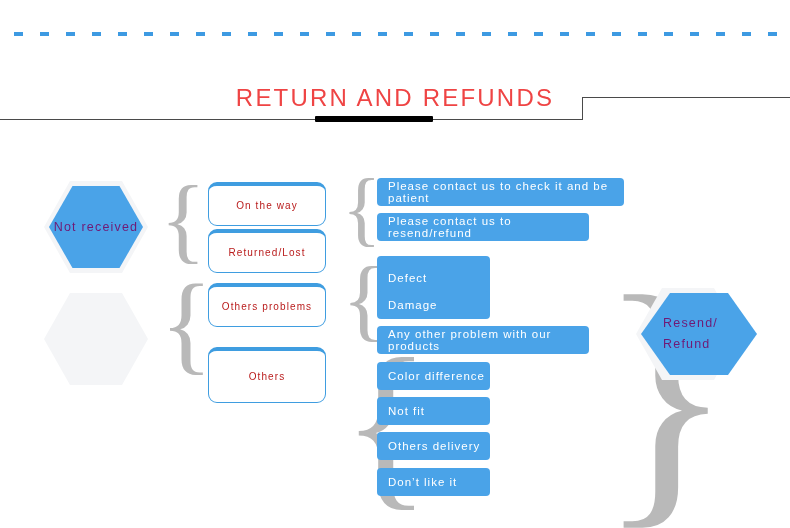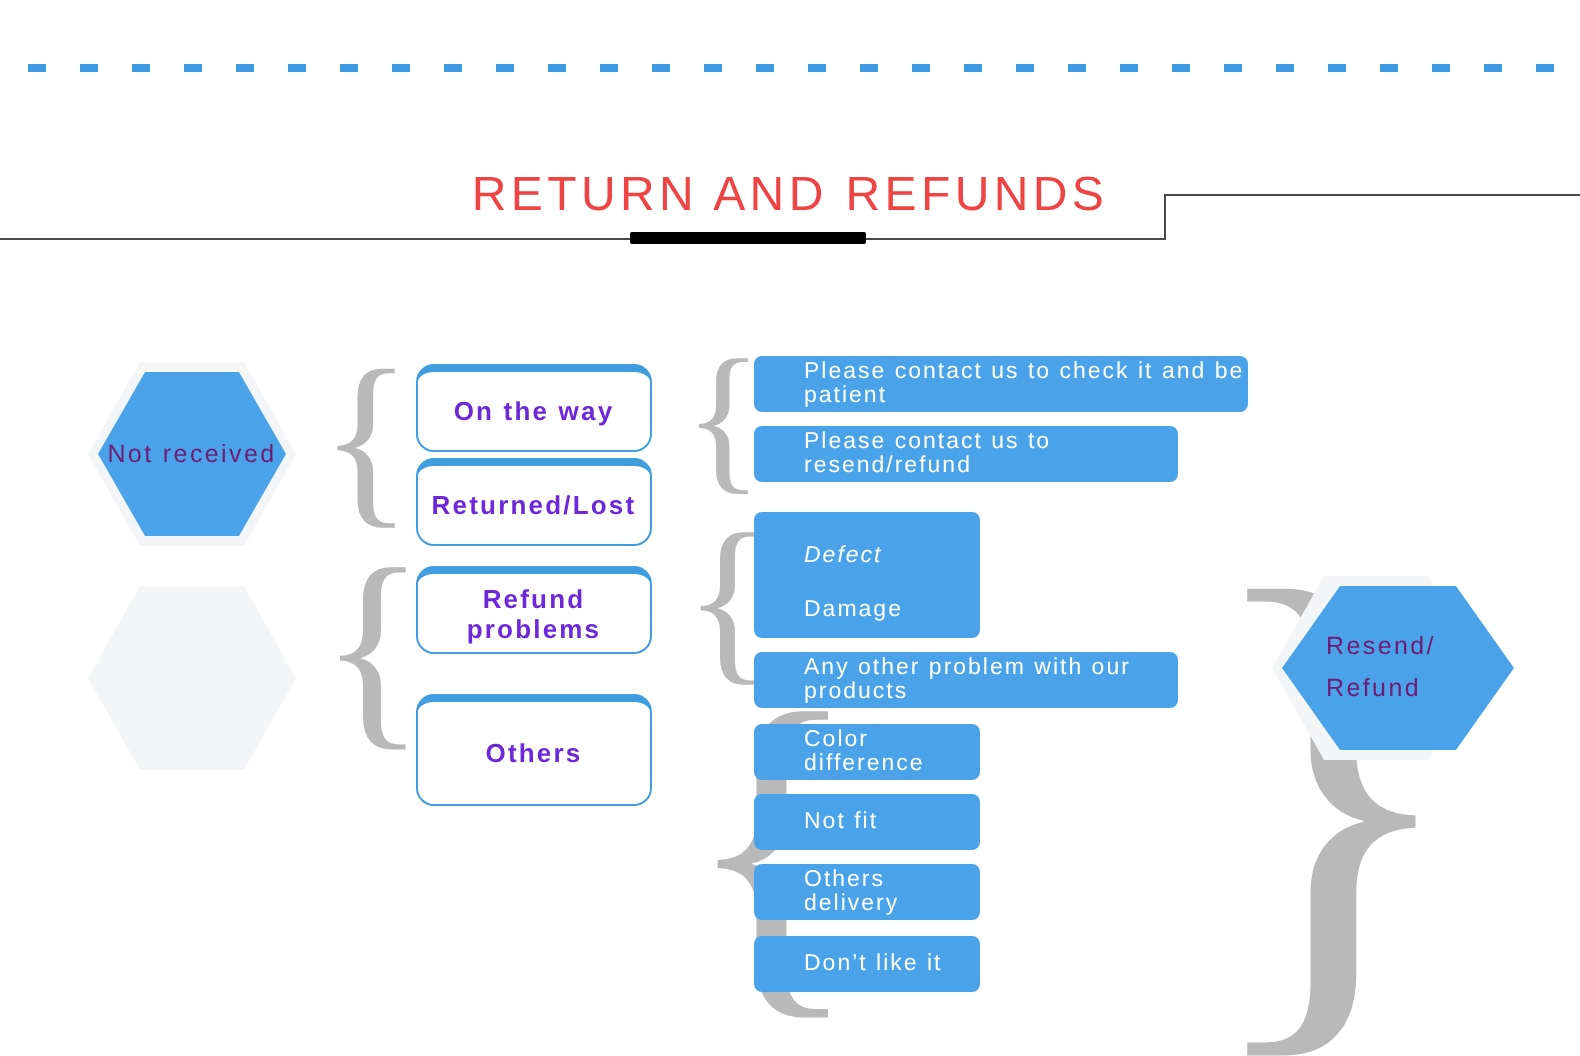--- a/index.html
+++ b/index.html
@@ -100,42 +100,41 @@
     clip-path: polygon(25% 0%, 75% 0%, 100% 50%, 75% 100%, 25% 100%, 0% 50%);
   }
 
   
   .obox {
     position: absolute;
     background: #ffffff;
     border: 1.6px solid #3f9de0;
     border-top: 4px solid #3f9de0;
     border-radius: 9px;
-    color: #6d28d9;
-    font-size: 13px;
+    color: #b91c1c;
+    font-size: 10px;
     letter-spacing: 1.1px;
     display: flex;
     align-items: center;
     justify-content: center;
     text-align: center;
     box-sizing: border-box;
-    font-weight: bold;
   }
 
   
   .fbox {
     position: absolute;
     background: #4aa3e8;
     border-radius: 4px;
     color: #ffffff;
     font-size: 11.5px;
     letter-spacing: 1.0px;
     display: flex;
     align-items: center;
-    padding-left: 25px;
+    padding-left: 11px;
     box-sizing: border-box;
   }
 
   
   .brace {
     position: absolute;
     color: #b9b9b9;
     font-family: "Liberation Serif", serif;
     font-weight: 300;
     line-height: 1;
@@ -167,38 +166,38 @@
   <div class="brace" style="left:160px; top:171px; font-size:96px;">{</div>
   <div class="brace" style="left:160px; top:268px; font-size:110px;">{</div>
 
   <div class="obox" style="left:208px; top:182px; width:118px; height:44px;">
     <span>On  the  way</span>
   </div>
   <div class="obox" style="left:208px; top:229px; width:118px; height:44px;">
     <span>Returned/Lost</span>
   </div>
   <div class="obox" style="left:208px; top:283px; width:118px; height:44px;">
-    <span>Refund  problems</span>
+    <span>Others  problems</span>
   </div>
   <div class="obox" style="left:208px; top:347px; width:118px; height:56px;">
     <span>Others</span>
   </div>
 
   <div class="brace" style="left:342px; top:168px; font-size:82px;">{</div>
   <div class="brace" style="left:342px; top:253px; font-size:92px;">{</div>
   <div class="brace" style="left:342px; top:330px; font-size:185px;">{</div>
 
   <div class="fbox" style="left:377px; top:178px; width:247px; height:28px;">
     <span>Please  contact  us  to  check  it  and  be  patient</span>
   </div>
   <div class="fbox" style="left:377px; top:213px; width:212px; height:28px;">
     <span>Please  contact  us  to  resend/refund</span>
   </div>
 
-  <div class="fbox" style="left:377px; top:256px; width:113px; height:43px;font-style:italic;">
+  <div class="fbox" style="left:377px; top:256px; width:113px; height:43px;">
     <span>Defect</span>
   </div>
   <div class="fbox" style="left:377px; top:291px; width:113px; height:28px;">
     <span>Damage</span>
   </div>
 
   <div class="fbox" style="left:377px; top:326px; width:212px; height:28px;">
     <span>Any  other  problem  with  our  products</span>
   </div>
   <div class="fbox" style="left:377px; top:362px; width:113px; height:28px;">

